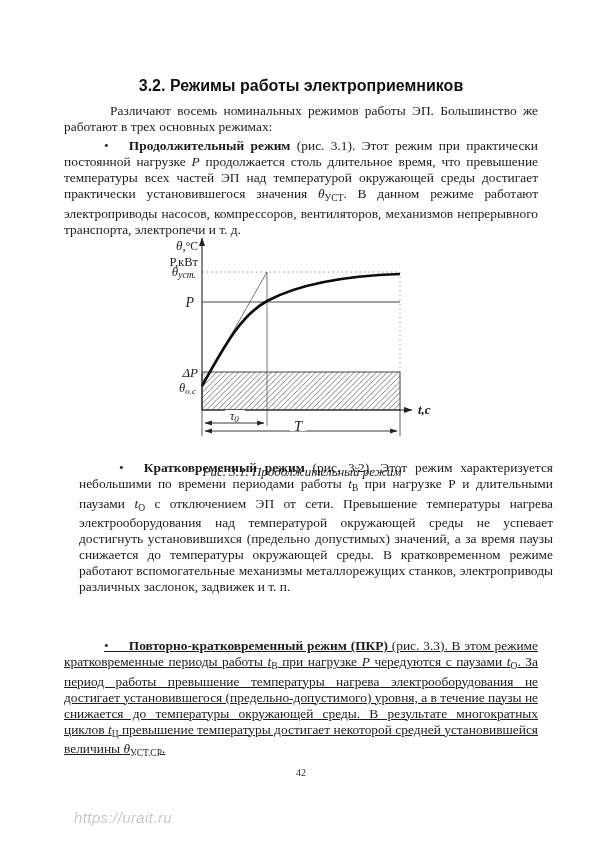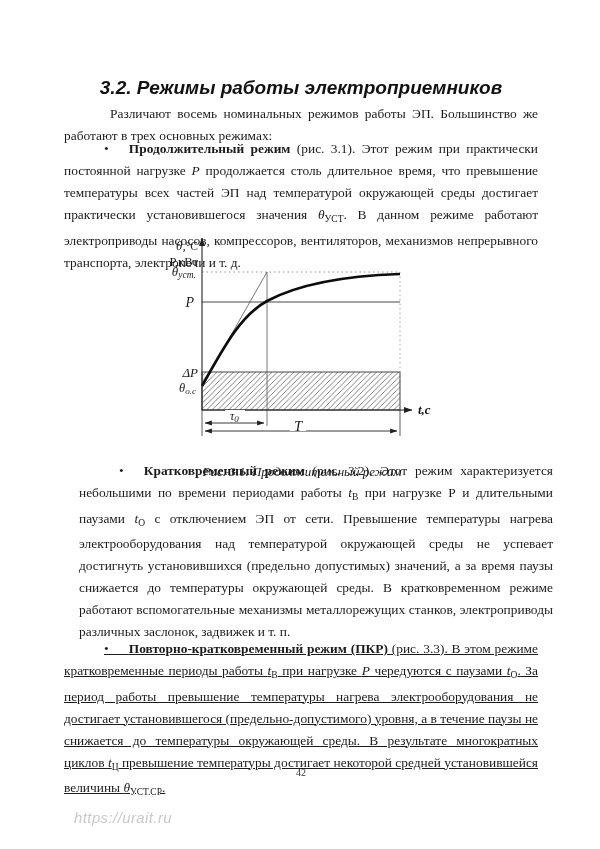--- a/index.html
+++ b/index.html
@@ -2,26 +2,26 @@
 <html lang="ru"><head>
 <meta charset="utf-8">
 <style>
   html,body{margin:0;padding:0;background:#e9e9e9;}
   .page{
     position:relative;width:600px;height:849px;background:#ffffff;
     font-family:"Liberation Serif",serif;color:#1b1b1b;overflow:hidden;
   }
   .heading{
     position:absolute;left:64px;width:474px;top:77px;margin:0;
-    font-family:"Liberation Sans",sans-serif;font-weight:bold;font-size:19px;
-    text-align:center;color:#111;font-style:italic;
+    font-family:"Liberation Sans",sans-serif;font-weight:bold;font-size:16px;
+    text-align:center;color:#111;
   }
   .body{
     position:absolute;left:64px;width:474px;margin:0;
-    font-size:13.4px;line-height:22px;text-align:justify;
+    font-size:13.4px;line-height:16px;text-align:justify;
   }
   .p-intro{top:103px;text-indent:46px;}
   .p-b1{top:138px;text-indent:40px;}
   .p-b2{top:460px;text-indent:40px;margin-left:15px;}
   .p-b3{top:638px;text-indent:40px;text-decoration:underline;}
   .sg-b{font-weight:bold;}
   .sg-i{font-style:italic;}
   .sg-sub{font-size:9.5px;vertical-align:-2.5px;}
   .figure{position:absolute;left:130px;top:228px;width:340px;height:215px;}
   .caption{

